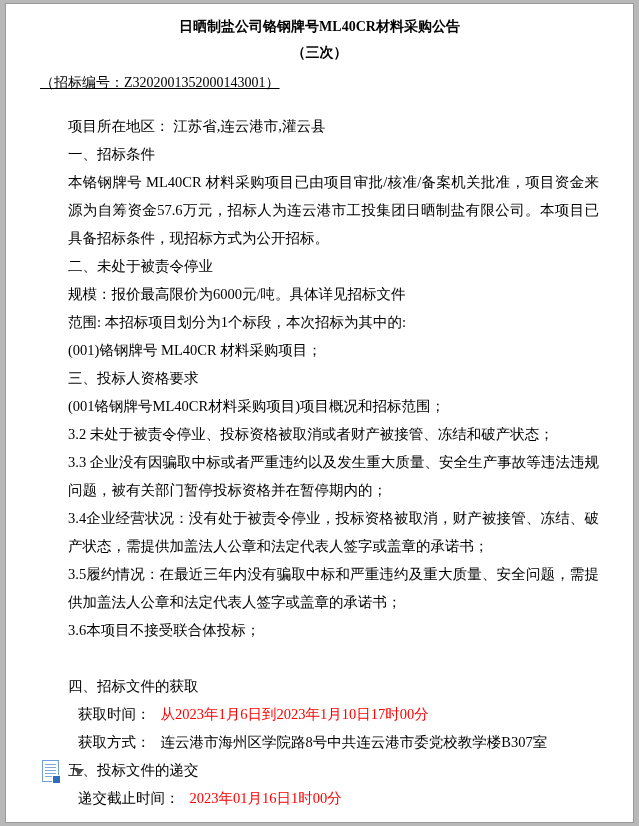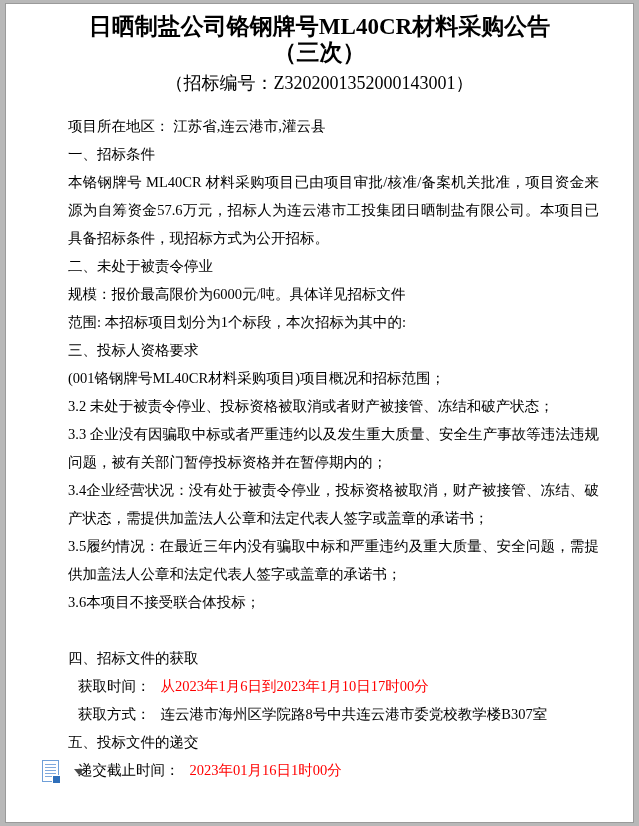--- a/index.html
+++ b/index.html
@@ -22,37 +22,38 @@
     background: #ffffff;
     box-shadow: 0 0 0 1px #9a9a9a;
     overflow: hidden;
   }
   .content {
     padding: 10px 34px 0 34px;
     box-sizing: border-box;
   }
   .doc-title {
     text-align: center;
-    font-size: 23px;
+    font-size: 14px;
     font-weight: bold;
     color: #000;
     letter-spacing: 0px;
     line-height: 26px;
     font-family: "Liberation Serif", "DejaVu Serif", serif;
   }
   .doc-title .line2 {
     display: block;
   }
   .doc-subtitle {
-    text-align: center;
-    font-size: 18px;
+    text-align: left;
+    font-size: 14px;
     color: #000;
     line-height: 30px;
     margin-top: 2px;
     font-family: "Liberation Serif", "DejaVu Serif", serif;
+    text-decoration: underline;
   }
   .body-text {
     margin-top: 14px;
     font-size: 14.5px;
     line-height: 28px;
     color: #000;
     text-align: justify;
   }
   .p {
     margin: 0;
@@ -125,20 +126,21 @@
 
     <div class="doc-subtitle">（招标编号：Z3202001352000143001）</div>
 
     <div class="body-text">
       <p class="p indent1">项目所在地区： 江苏省,连云港市,灌云县</p>
       <p class="p indent1">一、招标条件</p>
       <p class="p indent1">本铬钢牌号 ML40CR 材料采购项目已由项目审批/核准/备案机关批准，项目资金来源为自筹资金57.6万元，招标人为连云港市工投集团日晒制盐有限公司。本项目已具备招标条件，现招标方式为公开招标。</p>
       <p class="p indent1">二、未处于被责令停业</p>
       <p class="p indent1">规模：报价最高限价为6000元/吨。具体详见招标文件</p>
       <p class="p indent1">范围: 本招标项目划分为1个标段，本次招标为其中的:</p>
+      <p class="p indent1">(001)铬钢牌号 ML40CR 材料采购项目；</p>
       <p class="p indent1">三、投标人资格要求</p>
       <p class="p indent1">(001铬钢牌号ML40CR材料采购项目)项目概况和招标范围；</p>
       <p class="p indent1">3.2 未处于被责令停业、投标资格被取消或者财产被接管、冻结和破产状态；</p>
       <p class="p indent1">3.3 企业没有因骗取中标或者严重违约以及发生重大质量、安全生产事故等违法违规问题，被有关部门暂停投标资格并在暂停期内的；</p>
       <p class="p indent1">3.4企业经营状况：没有处于被责令停业，投标资格被取消，财产被接管、冻结、破产状态，需提供加盖法人公章和法定代表人签字或盖章的承诺书；</p>
       <p class="p indent1">3.5履约情况：在最近三年内没有骗取中标和严重违约及重大质量、安全问题，需提供加盖法人公章和法定代表人签字或盖章的承诺书；</p>
       <p class="p indent1">3.6本项目不接受联合体投标；</p>
 
       <div class="gap"></div>
 

